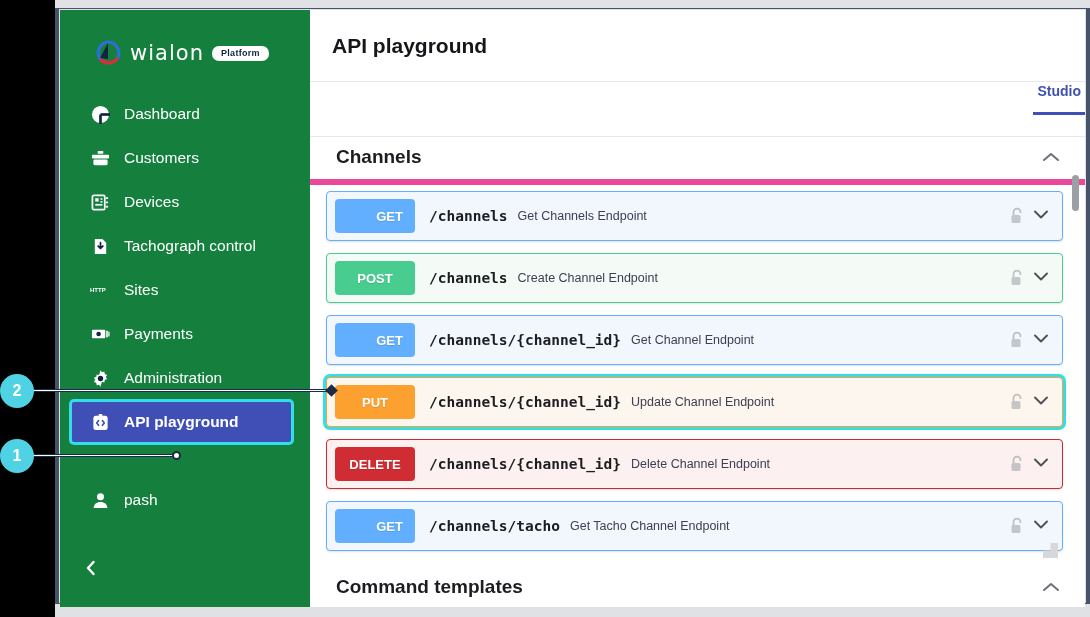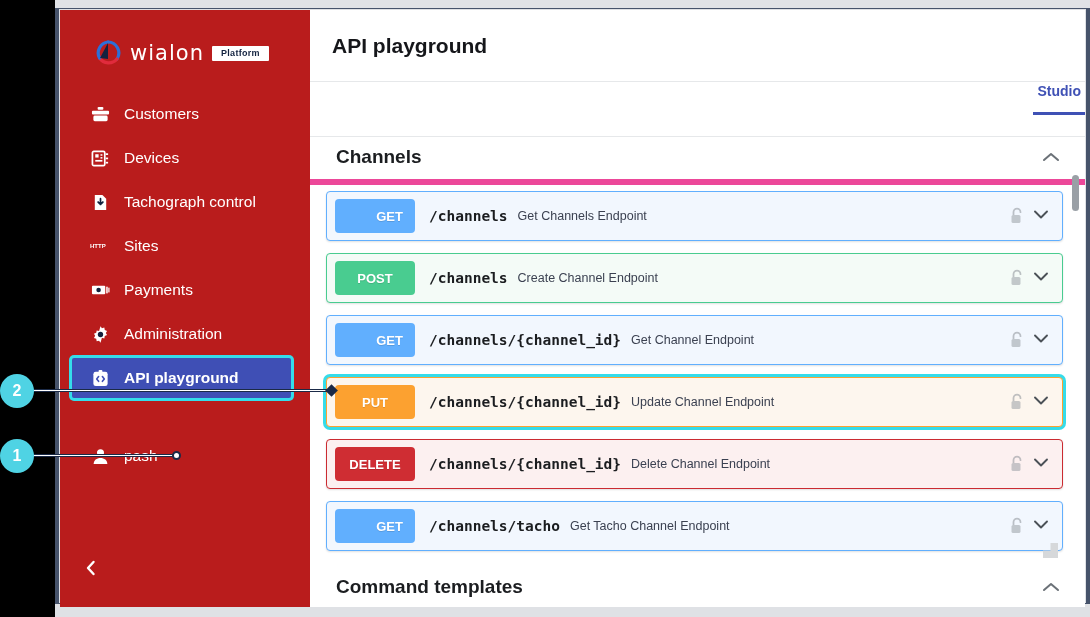--- a/index.html
+++ b/index.html
@@ -27,37 +27,37 @@
   .win-left-edge{
     position:absolute; left:0; top:0; width:4px; height:617px; background:#46536b;
   }
   .win-right-edge{
     position:absolute; right:0; top:0; width:4px; height:617px; background:#46536b;
   }
 
   
   .sidebar{
     position:absolute; left:5px; top:10px; width:267px; height:597px;
-    background:#b91c1c; overflow:hidden;
+    background:#15803d; overflow:hidden;
   }
   .sidebar-scroll{
     position:absolute; right:0; top:0; width:6px; height:597px; background:#c9ccd1;
   }
   .logo-area{
     position:absolute; left:0; top:22px; width:243px; height:42px;
     display:flex; align-items:center; justify-content:center; gap:8px;
   }
   .logo-mark{ width:28px; height:28px; position:relative; flex:0 0 auto;}
   .logo-word{
     color:#ffffff; font-size:21px; letter-spacing:1px; font-weight:400;
     font-family:"DejaVu Sans", sans-serif;
   }
   .logo-badge{
     background:#ffffff; color:#12223f; font-size:9px; font-weight:bold;
-    border-radius:1px; padding:2px 9px 3px 9px; letter-spacing:.3px;
+    border-radius:7px; padding:2px 9px 3px 9px; letter-spacing:.3px;
     font-family:"Liberation Sans", sans-serif;
   }
 
   .nav{ position:absolute; left:0; top:82px; width:243px; }
   .nav-item{
     position:relative; height:44px; display:flex; align-items:center;
     padding-left:18px; gap:14px; color:#ffffff; cursor:pointer;
     border:2px solid transparent; border-radius:4px;
     margin:0 10px 0 10px; width:223px;
   }
@@ -195,20 +195,30 @@
             <path d="M5.5 19 A11 11 0 0 1 14 3" fill="none" stroke="#2d6fd8" stroke-width="3.2" stroke-linecap="round"></path>
             <path d="M14 4 L14 20 L6 19 Z" fill="#12223f"></path>
           </svg>
         </span>
         <span class="logo-word">wialon</span>
         <span class="logo-badge">Platform</span>
       </div>
 
       <div class="nav">
 
+        <div class="nav-item">
+          <span class="nav-ico">
+            <svg width="19" height="19" viewBox="0 0 20 20">
+                <circle cx="10" cy="10" r="9" fill="#fff"></circle>
+                <rect x="10" y="8.6" width="10" height="2.8" fill="#12223f"></rect>
+                <rect x="8.6" y="10" width="2.8" height="10" fill="#12223f"></rect>
+              </svg>
+          </span>
+          <span class="label">Dashboard</span>
+        </div>
 
         <div class="nav-item">
           <span class="nav-ico">
             <svg width="19" height="19" viewBox="0 0 20 20">
                 <rect x="7" y="2" width="6" height="3" rx="1" fill="#fff"></rect>
                 <rect x="1" y="6" width="18" height="4" rx="1" fill="#fff"></rect>
                 <rect x="2.5" y="11" width="15" height="6" rx="1.5" fill="#fff"></rect>
               </svg>
           </span>
           <span class="label">Customers</span>

